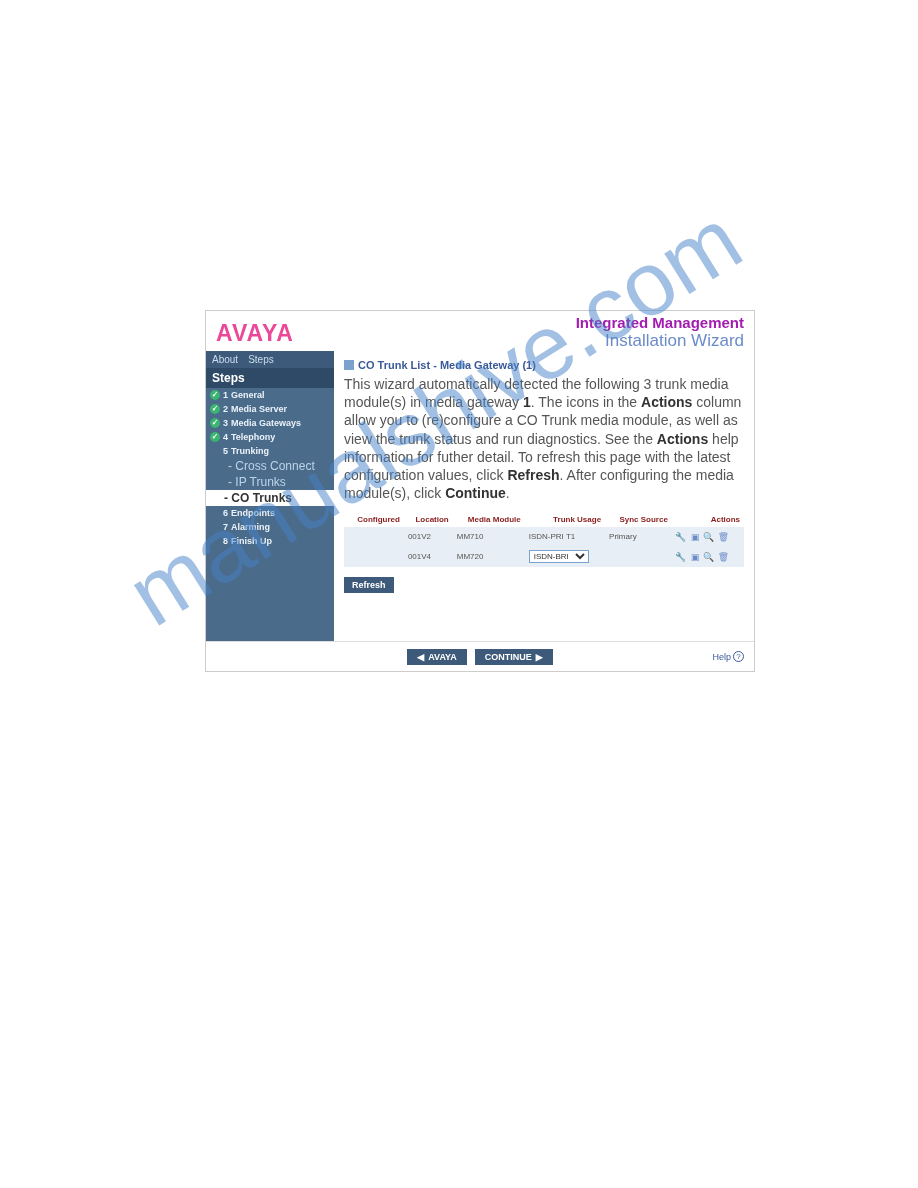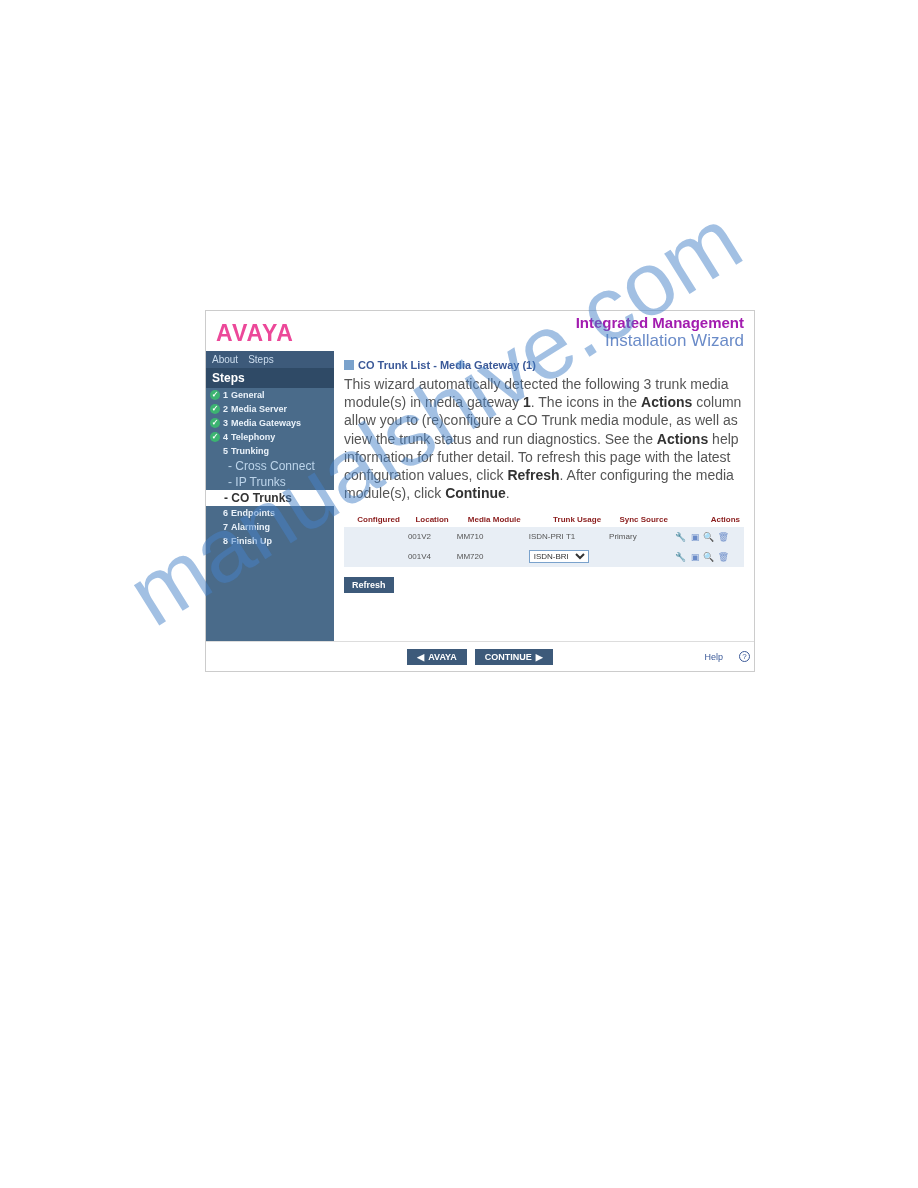--- a/index.html
+++ b/index.html
@@ -204,26 +204,26 @@
     font-size: 9px;
     font-weight: bold;
     padding: 3px 10px;
     display: inline-flex;
     align-items: center;
     gap: 4px;
     cursor: pointer;
   }
   .help-link {
     position: absolute;
-    right: 4px;
+    right: 10px;
     font-size: 9px;
     color: #3b5998;
     display: flex;
     align-items: center;
-    gap: 16px;
+    gap: 2px;
     cursor: pointer;
   }
   .help-q {
     width: 11px; height: 11px;
     border: 1px solid #3b5998;
     border-radius: 50%;
     display: inline-flex;
     align-items: center;
     justify-content: center;
     font-size: 8px;

